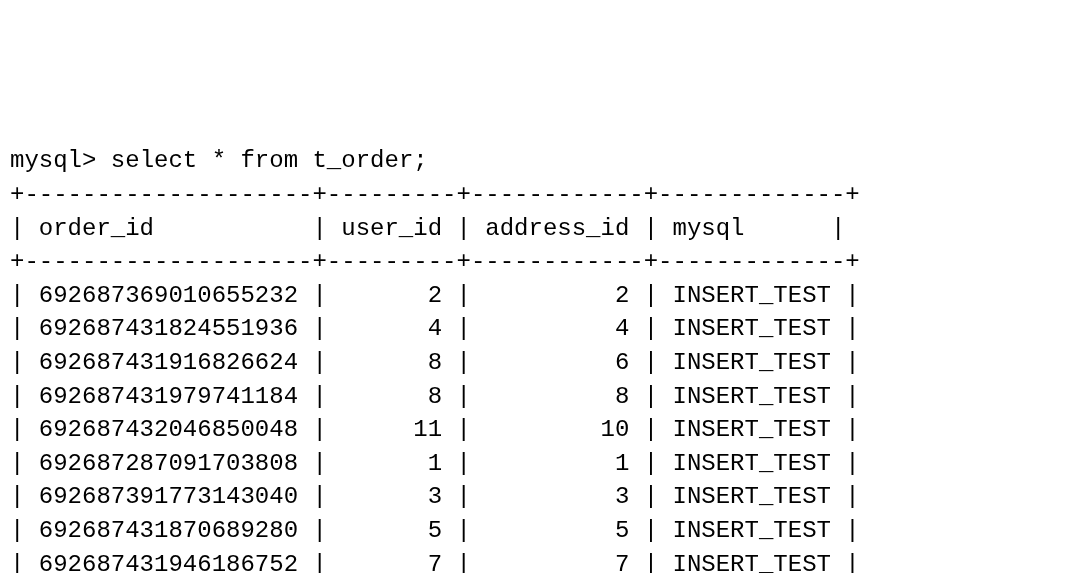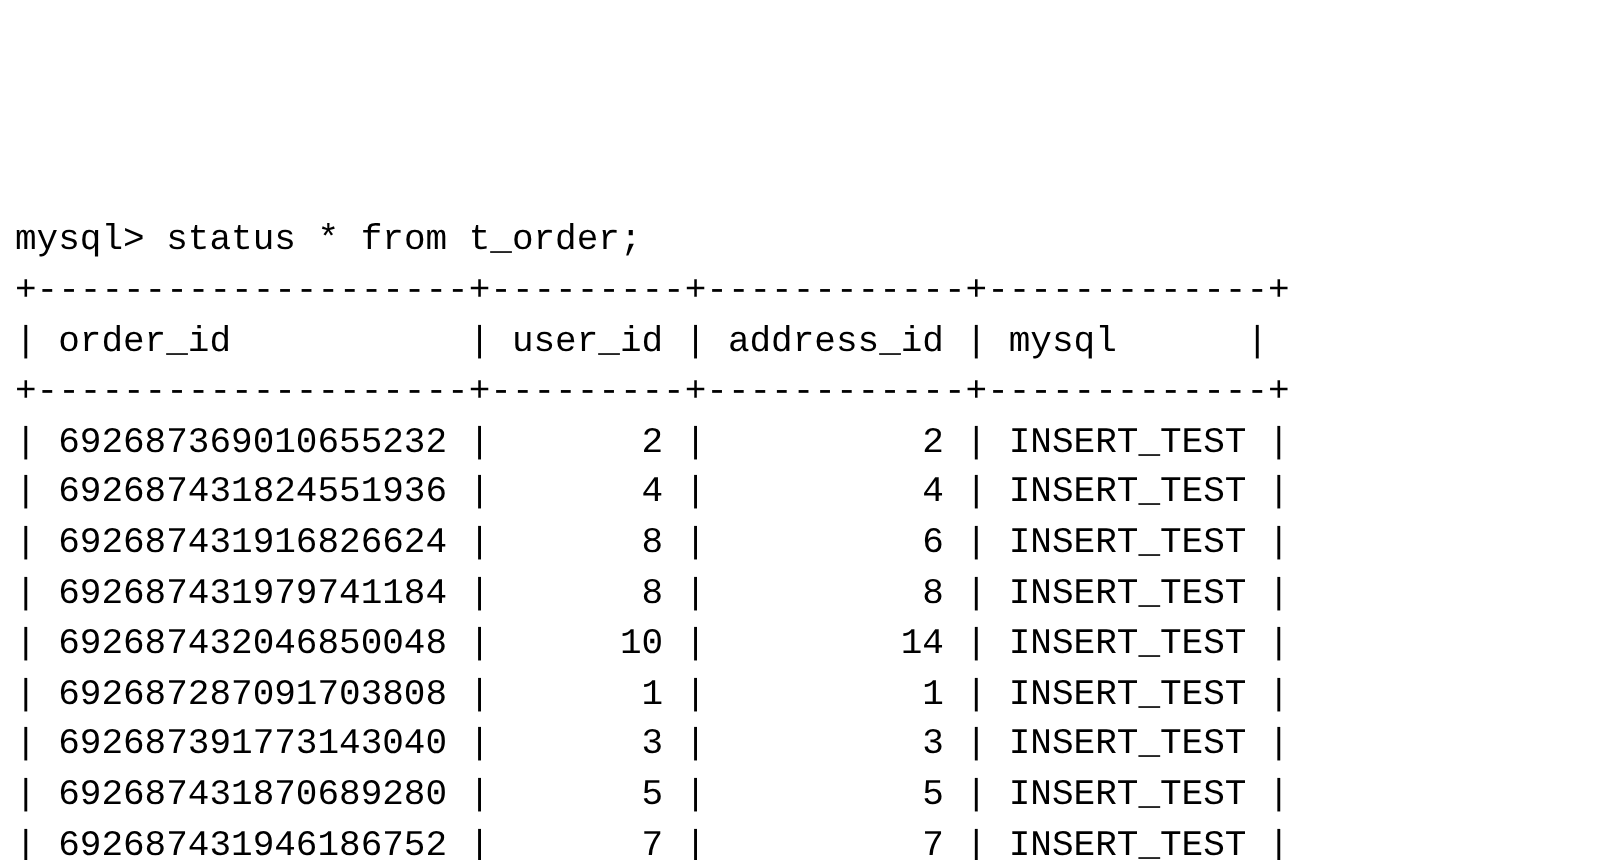--- a/index.html
+++ b/index.html
@@ -14,29 +14,29 @@
     }
     .terminal {
       font-family: 'Courier New', Courier, monospace;
     }
   </style>
 </head>
 <body>
 
 
 
-<div class="terminal"><span>mysql&gt; </span><span>status * from t_order;</span>
+<div class="terminal"><span>mysql&gt; </span><span>select * from t_order;</span>
 <span>+--------------------+---------+------------+-------------+</span>
 <span>| order_id           | user_id | address_id | mysql      |</span>
 <span>+--------------------+---------+------------+-------------+</span>
 <span>| 692687369010655232 |       2 |          2 | INSERT_TEST |</span>
 <span>| 692687431824551936 |       4 |          4 | INSERT_TEST |</span>
 <span>| 692687431916826624 |       8 |          6 | INSERT_TEST |</span>
 <span>| 692687431979741184 |       8 |          8 | INSERT_TEST |</span>
-<span>| 692687432046850048 |      10 |         14 | INSERT_TEST |</span>
+<span>| 692687432046850048 |      11 |         10 | INSERT_TEST |</span>
 <span>| 692687287091703808 |       1 |          1 | INSERT_TEST |</span>
 <span>| 692687391773143040 |       3 |          3 | INSERT_TEST |</span>
 <span>| 692687431870689280 |       5 |          5 | INSERT_TEST |</span>
 <span>| 692687431946186752 |       7 |          7 | INSERT_TEST |</span>
 
 
 
 </div>
 
 

